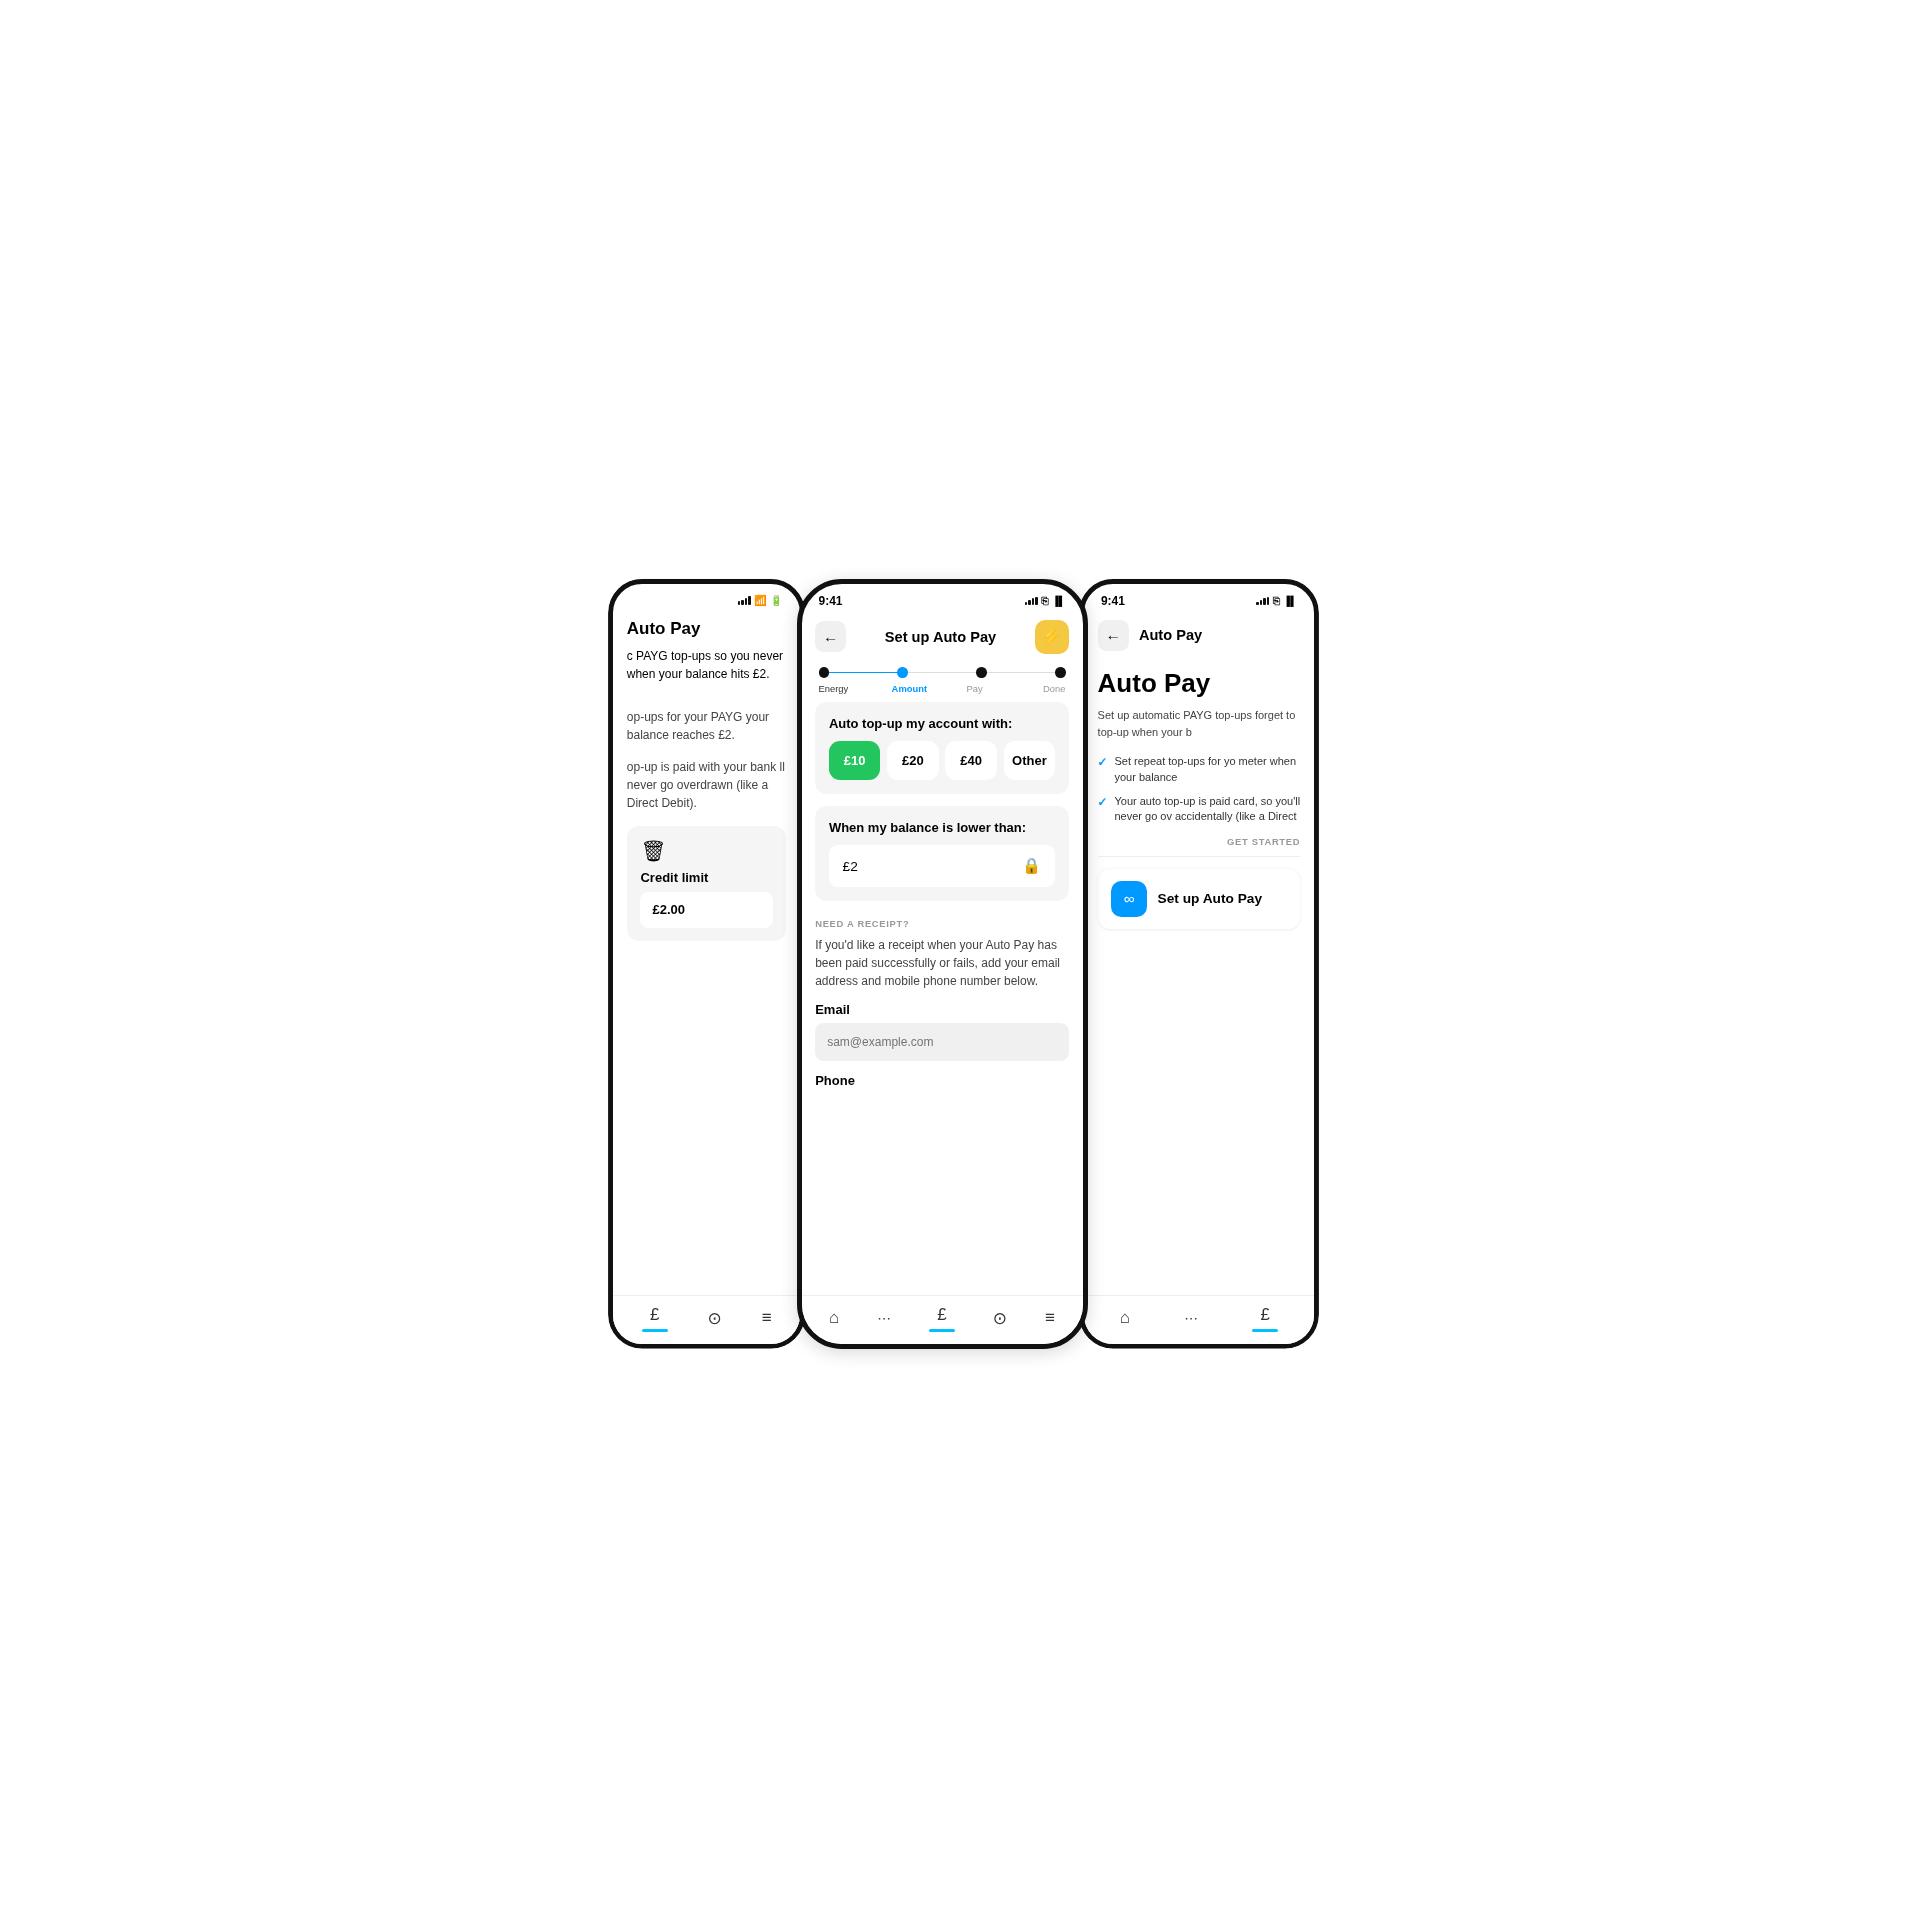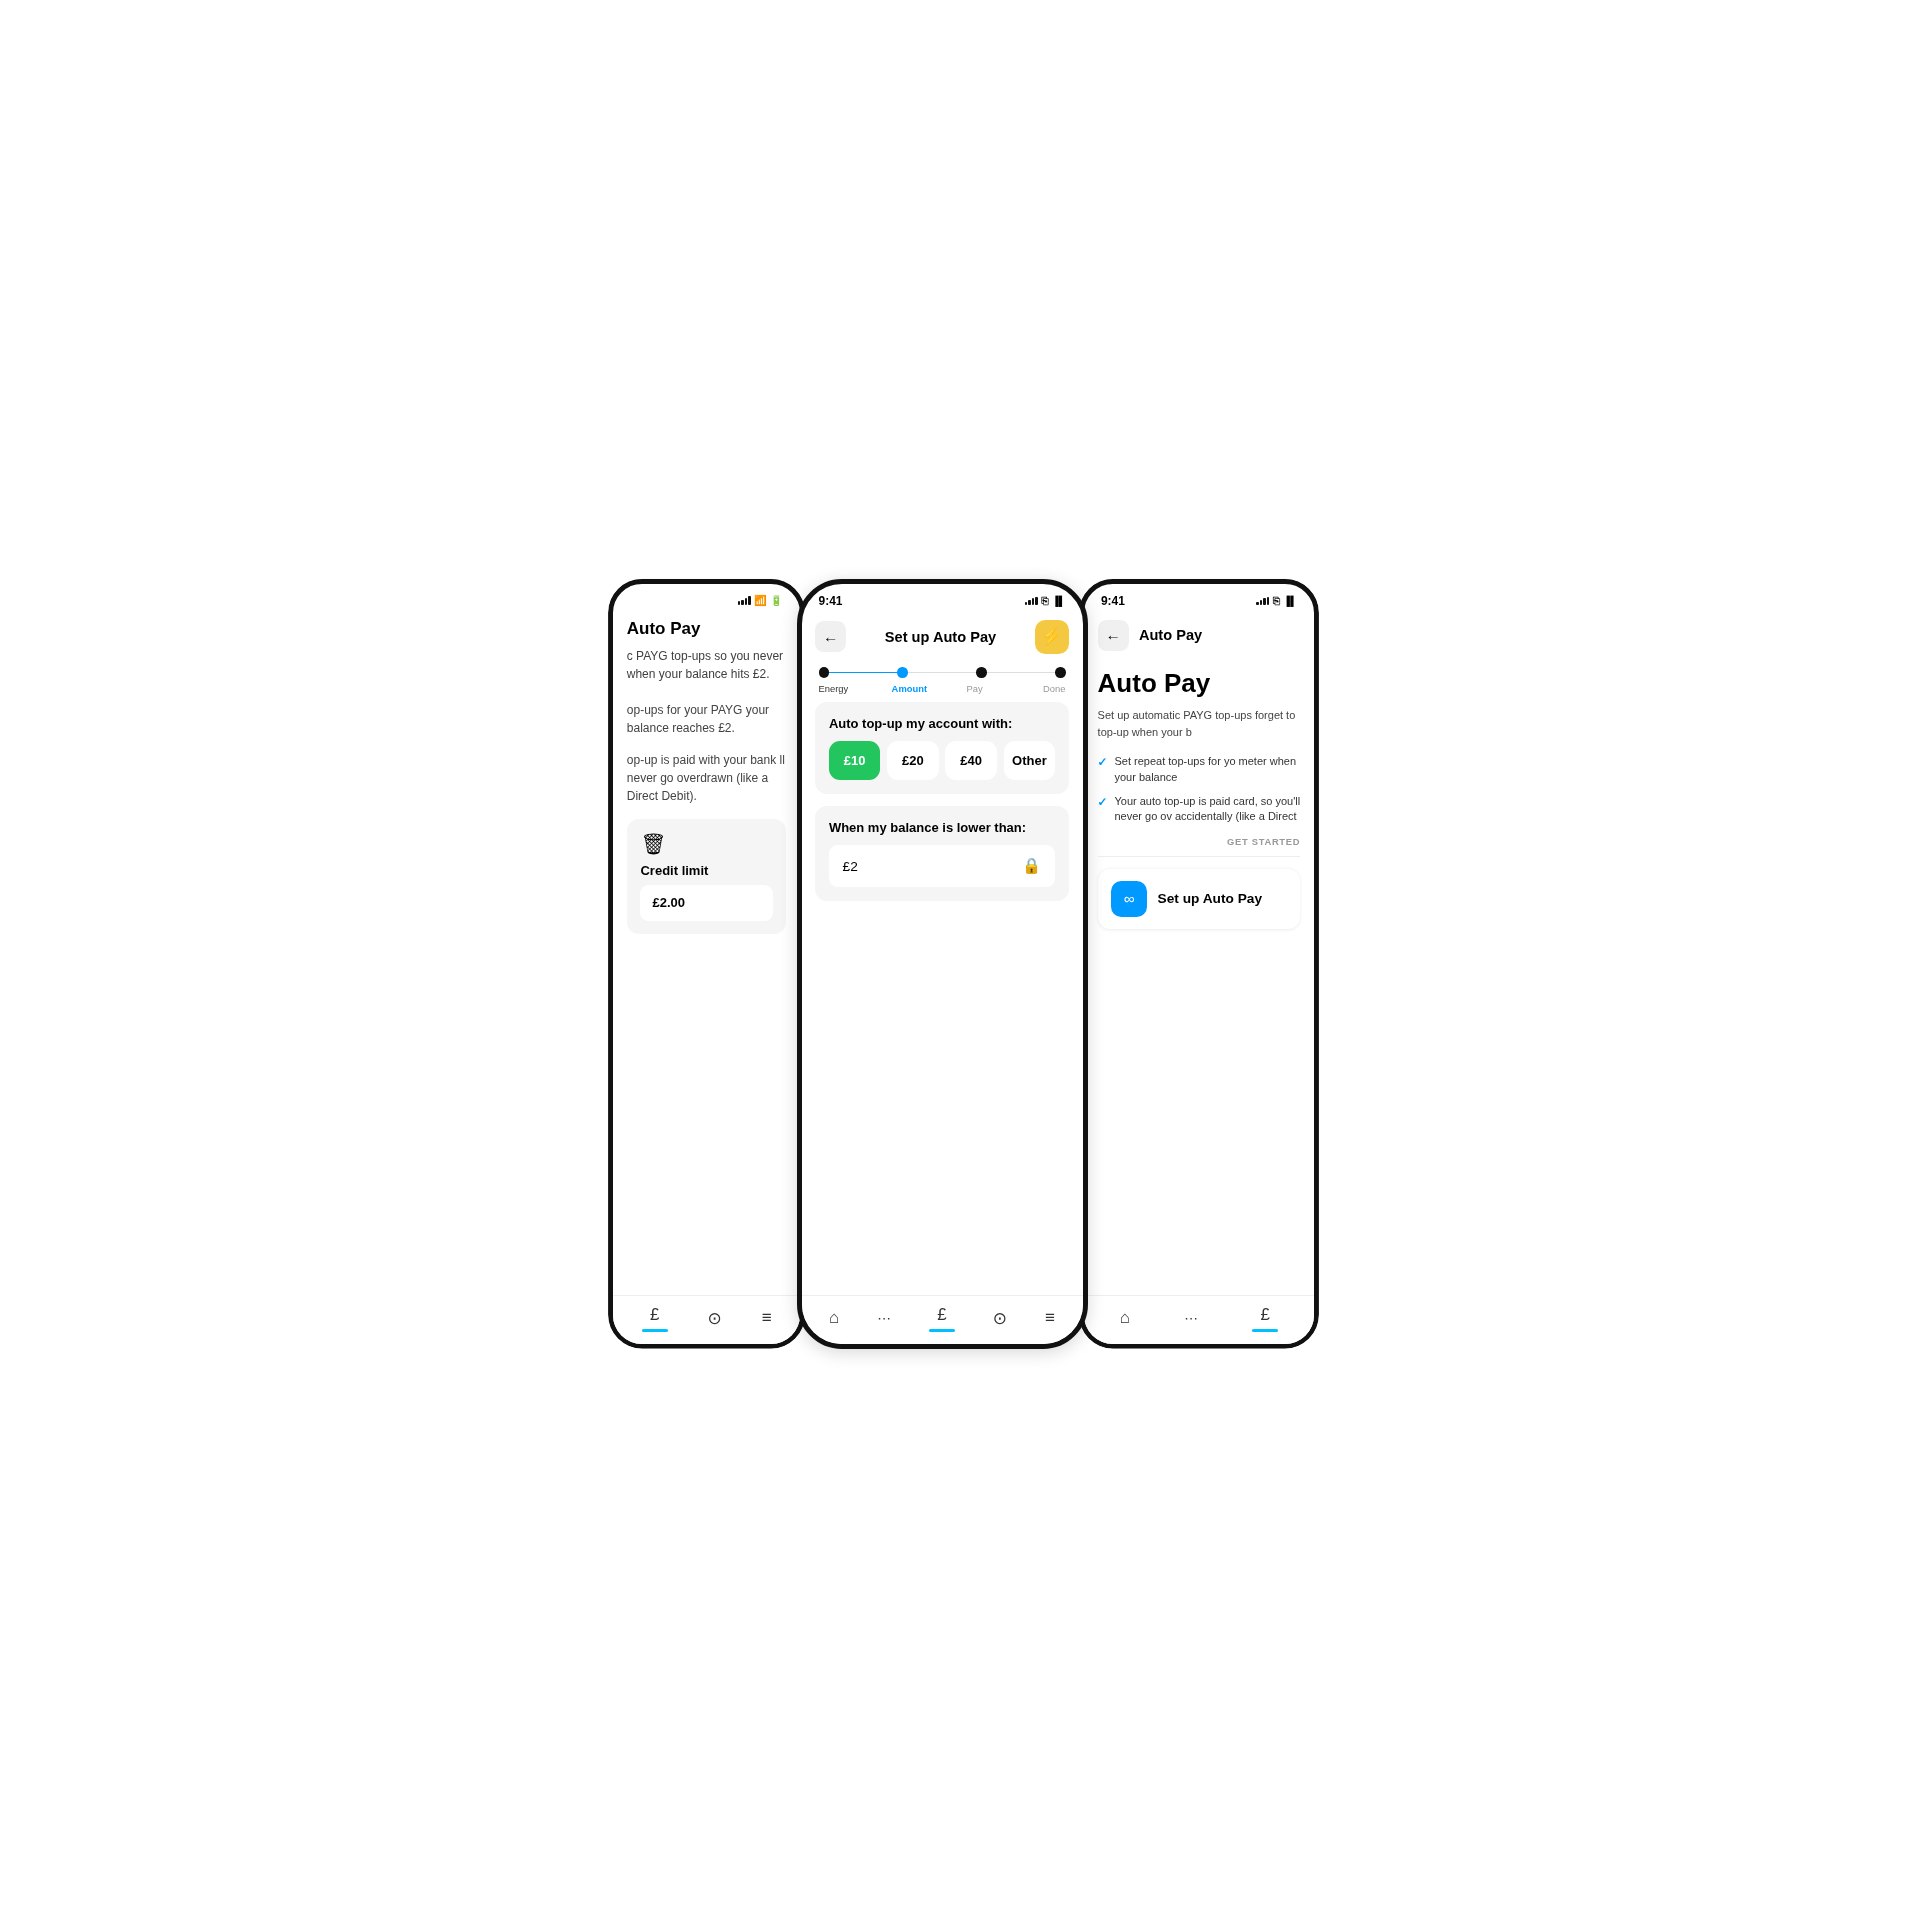--- a/index.html
+++ b/index.html
@@ -209,23 +209,23 @@
       margin-top: 2.6px;
     }
 
     
     .left-content {
       padding: 0 13.7px;
       flex: 1;
     }
     .left-text {
       font-size: 12px;
-      color: #404040;
+      color: #000000;
       line-height: 1.5;
-      margin-bottom: 18px;
+      margin-bottom: 25px;
     }
     .left-text-mid {
       font-size: 12px;
       color: #444;
       line-height: 1.5;
       margin-bottom: 13.7px;
     }
     .credit-section {
       background: #f5f5f5;
       border-radius: 12px;
@@ -428,20 +428,29 @@
       </div>
 
       <div class="card">
         <div class="card-title">When my balance is lower than:</div>
         <div class="balance-input-row">
           <span class="balance-value">£2</span>
           <span class="lock-icon">🔒</span>
         </div>
       </div>
 
+      <div class="receipt-section">
+        <div class="receipt-label">NEED A RECEIPT?</div>
+        <p class="receipt-text">If you'd like a receipt when your Auto Pay has been paid successfully or fails, add your email address and mobile phone number below.</p>
+
+        <div class="field-label">Email</div>
+        <input class="text-input" type="email" placeholder="sam@example.com" style="">
+
+        <div class="field-label">Phone</div>
+      </div>
 
     </div>
 
     <div class="tab-bar">
       <div class="tab-item">
         <span class="tab-icon">⌂</span>
       </div>
       <div class="tab-item">
         <span class="tab-icon" style="font-size:13.7px">⋯</span>
       </div>

